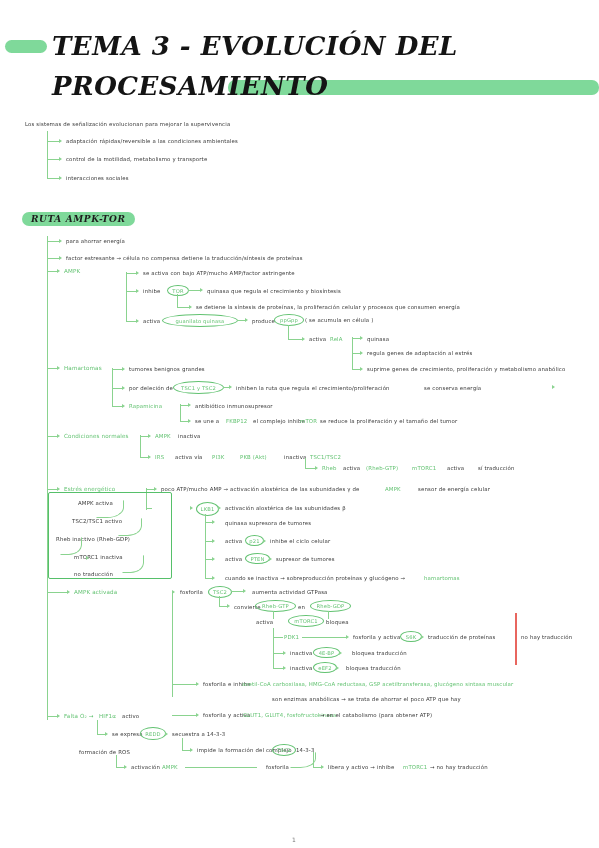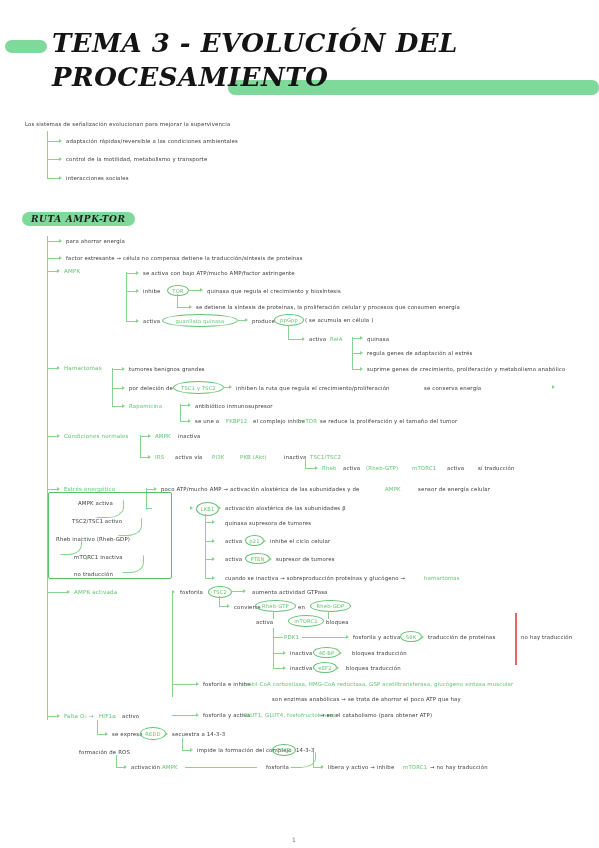--- a/index.html
+++ b/index.html
@@ -12,21 +12,21 @@
 
   
   .title-block{position:absolute;left:0;top:26px;width:599px;height:78px;}
   .hl-bar{position:absolute;background:#7fd99a;border-radius:7px;}
   .hl-left{left:5px;top:14px;width:42px;height:13px;}
   .hl-right{left:228px;top:54px;width:371px;height:15px;}
   .title-txt{
     position:absolute;left:52px;top:0;width:540px;
     font-family:"DejaVu Serif","Liberation Serif",serif;
     font-weight:700;font-style:italic;
-    font-size:26px;line-height:34px;letter-spacing:.5px;color:#141414;
+    font-size:26px;line-height:40px;letter-spacing:.5px;color:#141414;
   }
   .title-l2{position:absolute;left:60px;top:34px;}
 
   
   .t{position:absolute;white-space:nowrap;font-size:5.4px;line-height:7px;color:#3a3a3a;letter-spacing:.15px;}
   .g{color:#62c271;}
 
   
   .ln{position:absolute;background:#8ad38f;}
   .lh{height:1px;}

